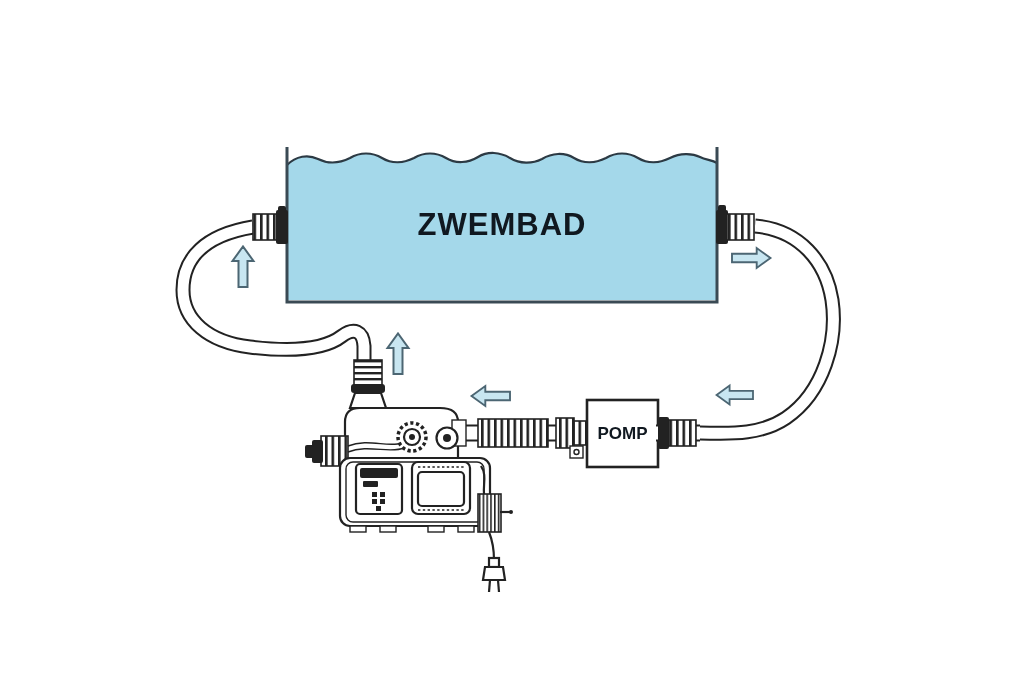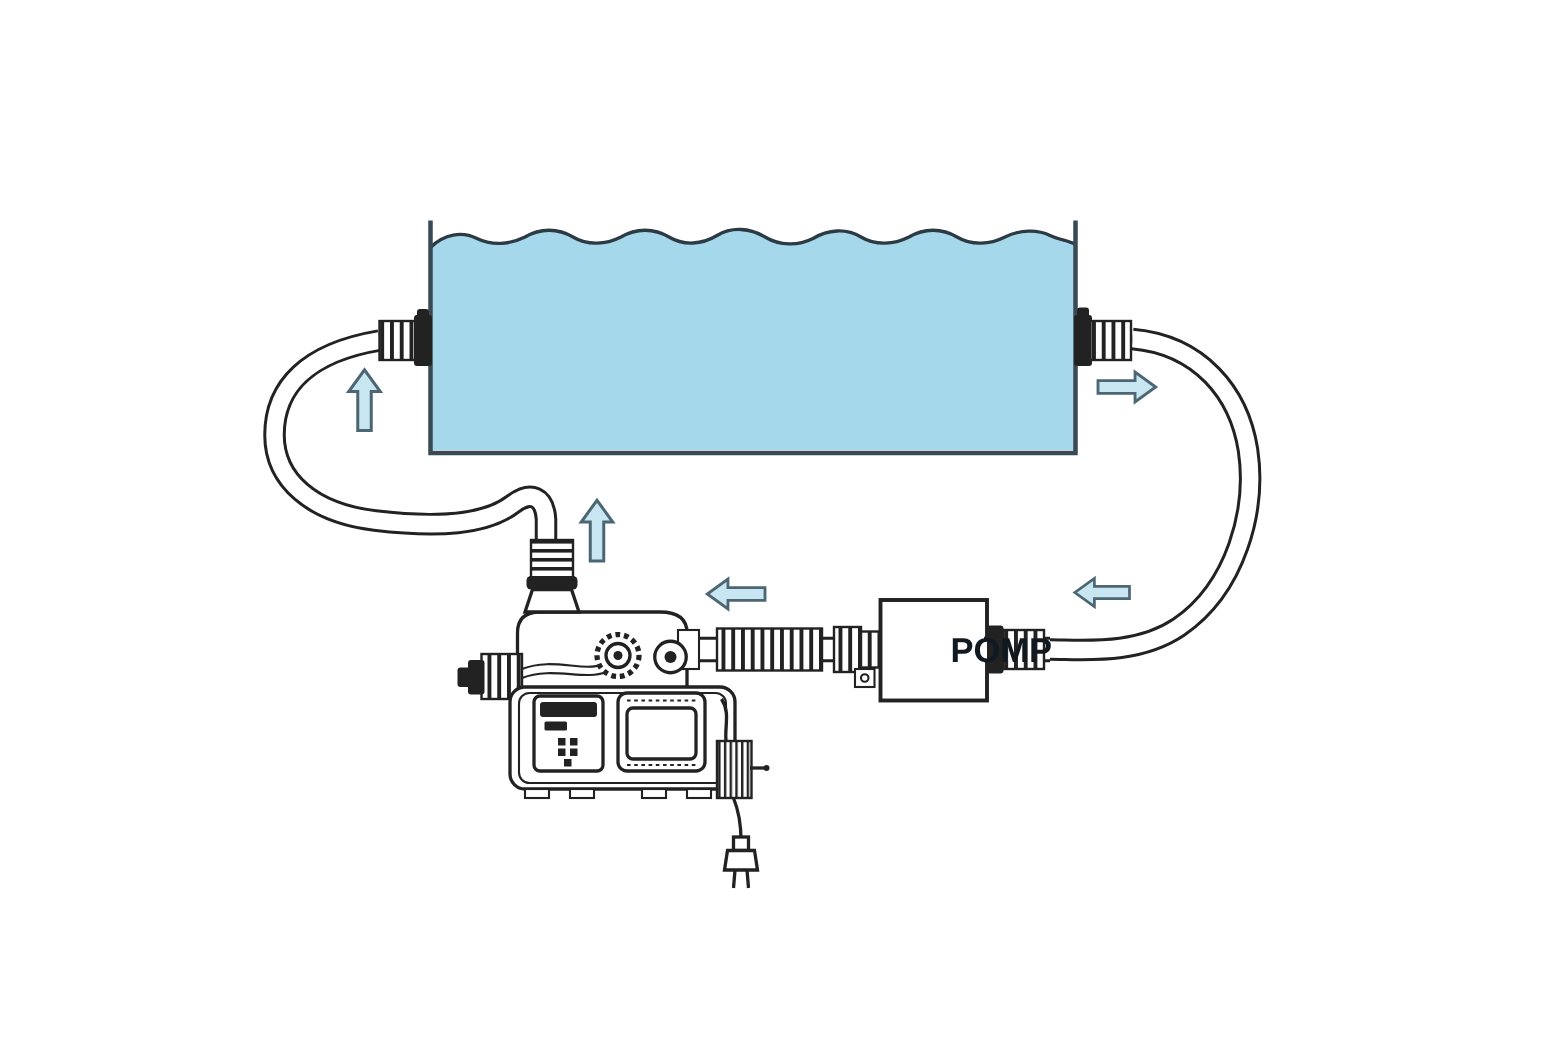--- a/index.html
+++ b/index.html
@@ -30,21 +30,21 @@
   .ctube-i{stroke:#fff;stroke-width:13;fill:none;}
   .ribbed{stroke:var(--line);stroke-width:1.6;}
   .pool-water{fill:var(--pool-fill);}
   .pool-walls{stroke:var(--pool-stroke);stroke-width:3;fill:none;}
   .wave{stroke:var(--water-line);stroke-width:2.2;fill:none;}
   .arrow{fill:var(--arrow-fill);stroke:var(--arrow-stroke);stroke-width:2;}
   
   .lbl{position:absolute;display:flex;align-items:center;justify-content:center;
        color:var(--label-color);font-weight:bold;white-space:nowrap;}
   .lbl-pool{left:287px;top:150px;width:430px;height:150px;font-size:31px;letter-spacing:1px;}
-  .lbl-pump{left:587px;top:400px;width:71px;height:67px;font-size:23px;letter-spacing:0;margin-left:45px;}
+  .lbl-pump{left:587px;top:400px;width:71px;height:67px;font-size:17px;letter-spacing:0;}
   .lbl-system{left:247px;top:531px;width:260px;height:28px;font-size:23px;letter-spacing:-0.8px;}
 </style>
 </head>
 <body>
 
 <div class="canvas">
 
   <svg width="1035" height="700" viewBox="0 0 1035 700">
     <defs>
       <pattern id="ribsV" patternUnits="userSpaceOnUse" width="6.5" height="80">
@@ -201,15 +201,16 @@
 
     <g>
       <use href="#flowArrowPath" class="arrow" transform="translate(243,267)"></use>
       <use href="#flowArrowPath" class="arrow" transform="translate(398,354)"></use>
       <use href="#flowArrowPath" class="arrow" transform="translate(751,258) rotate(90) scale(0.95)"></use>
       <use href="#flowArrowPath" class="arrow" transform="translate(735,395) rotate(-90) scale(0.9)"></use>
       <use href="#flowArrowPath" class="arrow" transform="translate(491,396) rotate(-90) scale(0.95)"></use>
     </g>
   </svg>
 
+  <div class="lbl lbl-pool">ZWEMBAD</div>
   <div class="lbl lbl-pump">POMP</div>
 
 </div>
 
 </body></html>

